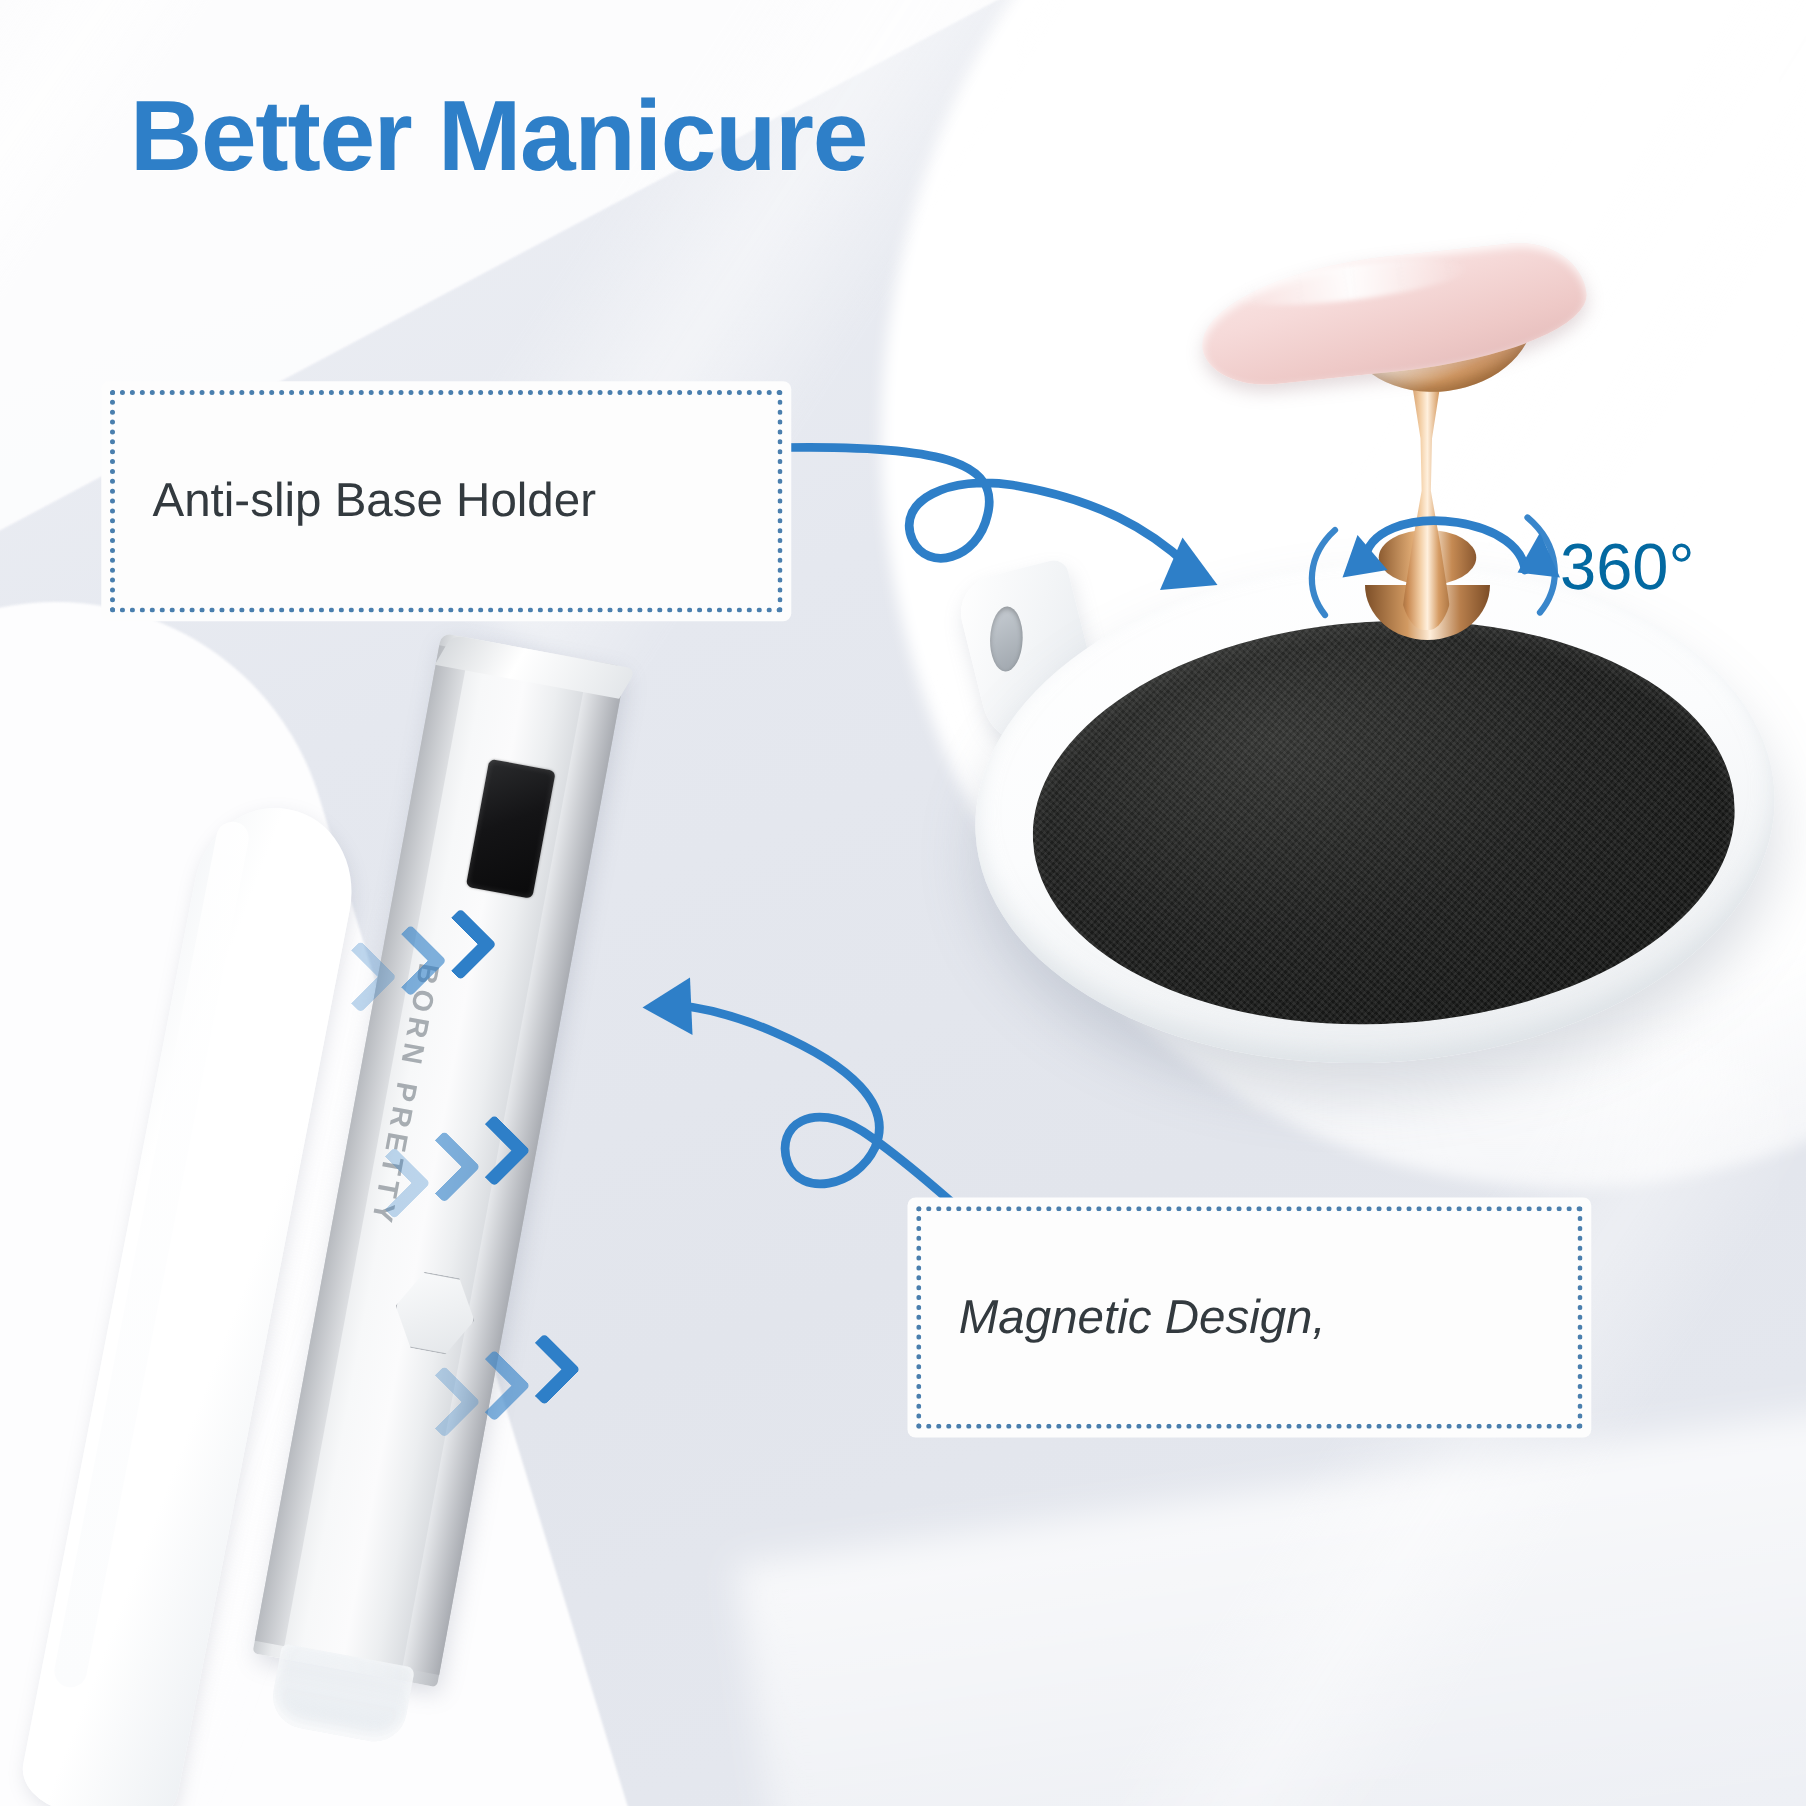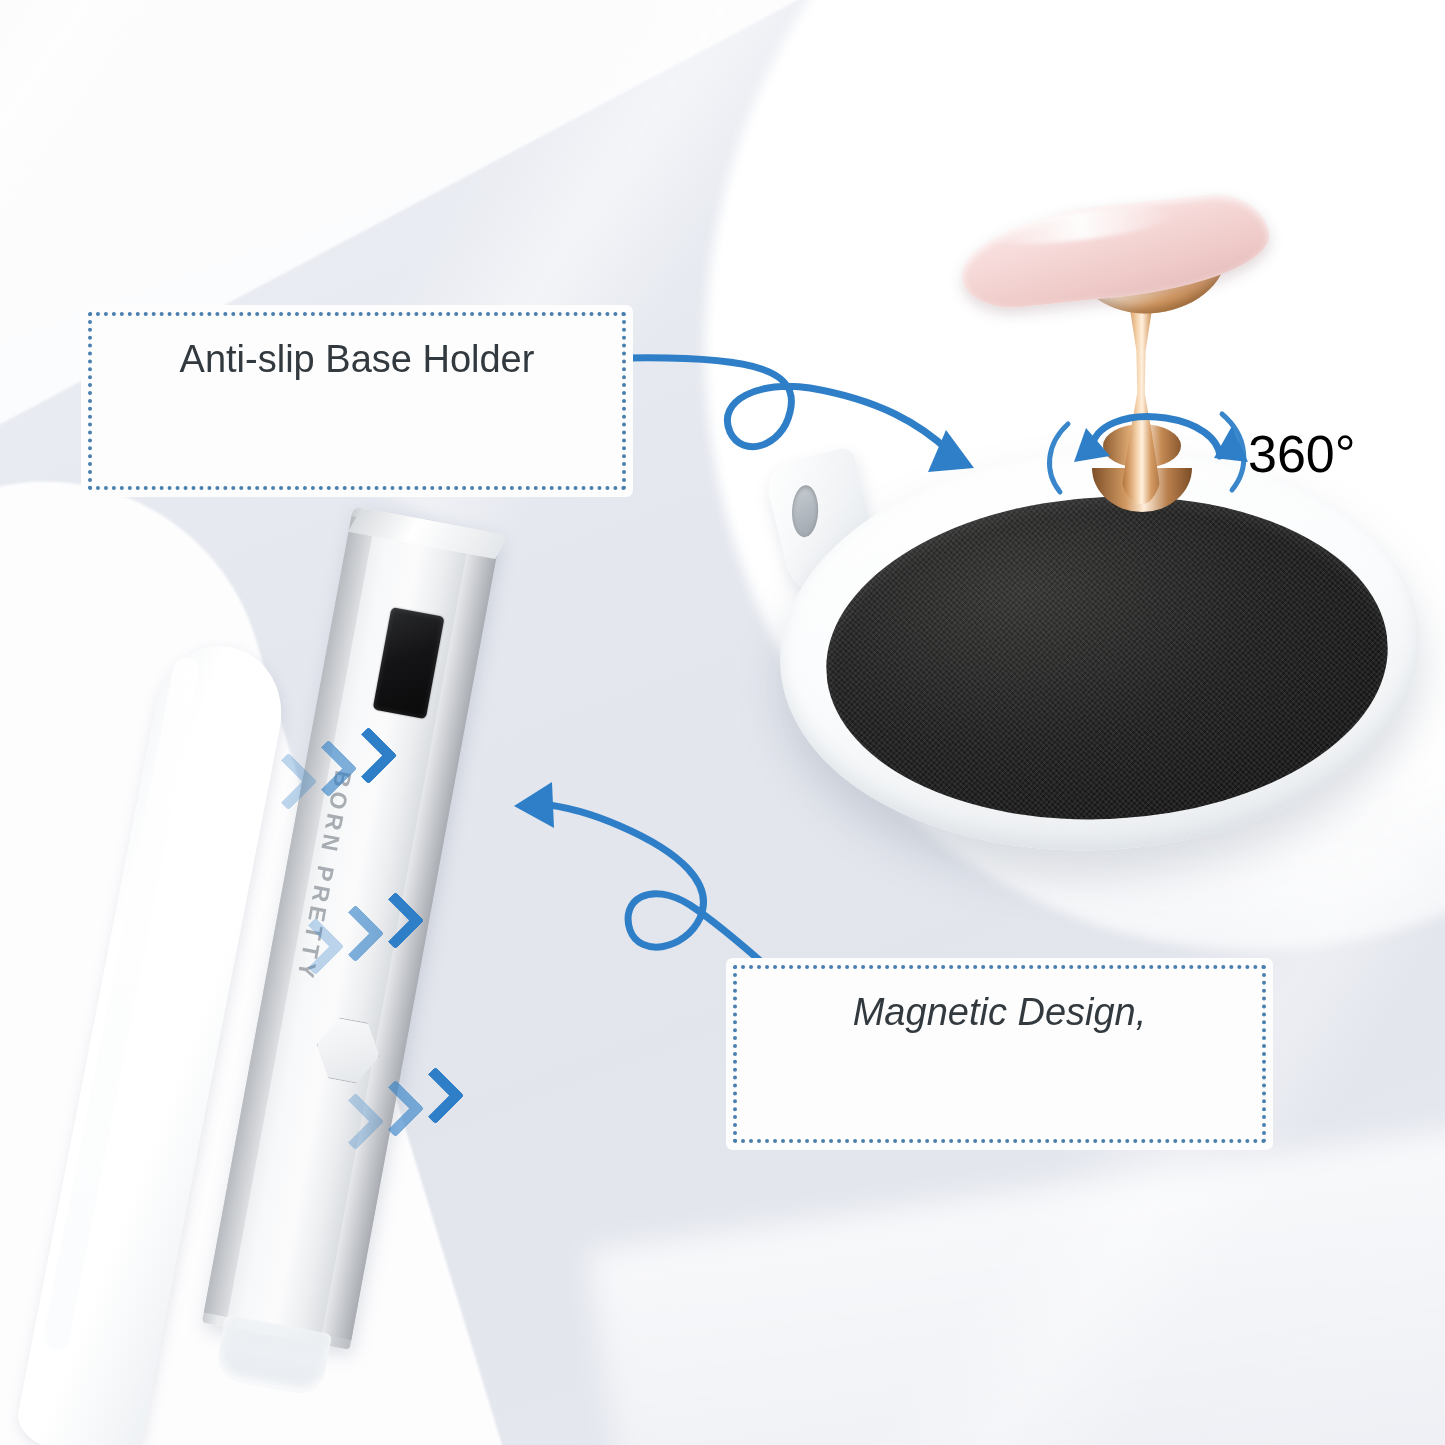--- a/index.html
+++ b/index.html
@@ -84,21 +84,21 @@
   }
   .headline span { display: block; }
 
   
   .callout {
     position: absolute;
     background: #fdfdfd;
     border: 4px dotted #4a7fae;
     box-sizing: border-box;
     display: flex;
-    flex-direction: row;
+    flex-direction: column;
     justify-content: center;
     padding: 14px 30px;
     box-shadow: 0 0 0 7px #fdfdfd;
     border-radius: 2px;
   }
   .callout .line {
     color: #333a3f;
     font-size: 38px;
     line-height: 1.55;
     white-space: nowrap;
@@ -344,21 +344,21 @@
     box-shadow: inset 0 -6px 10px rgba(110,70,35,.4);
   }
 
   
   .label-360 {
     position: absolute;
     left: 1248px;
     top: 424px;
     font-size: 52px;
     font-weight: 400;
-    color: #000000;
+    color: #0369a1;
     letter-spacing: 0px;
   }
 </style>
 </head>
 <body>
 
 <div id="stage">
 
   <div class="bg-base"></div>
   <div class="bg-panel panel-top"></div>
@@ -430,20 +430,21 @@
 
     <path d="M 1092 450 C 1092 425, 1128 412, 1166 418 C 1198 423, 1218 438, 1220 456" fill="none" stroke="#2e7fc8" stroke-width="7" stroke-linecap="round"></path>
     <polygon points="1086,428 1074,462, 1110,456" fill="#2e7fc8"></polygon>
     <polygon points="1232,426 1214,458, 1248,462" fill="#2e7fc8"></polygon>
 
     <path d="M 1068 424 C 1046 444, 1044 472, 1060 492" fill="none" stroke="#2e7fc8" stroke-width="5" stroke-linecap="round" opacity=".95"></path>
     <path d="M 1222 414 C 1248 436, 1250 468, 1232 490" fill="none" stroke="#2e7fc8" stroke-width="5" stroke-linecap="round" opacity=".95"></path>
   </svg>
 
   <div class="headline">
+    <span>Better Manicure</span>
   </div>
 
   <div class="label-360">360°</div>
 
   <div class="callout" id="callout-1">
     <div class="line">Anti-slip Base Holder</div>
   </div>
 
   <div class="callout" id="callout-2">
     <div class="line">Magnetic Design,</div>

